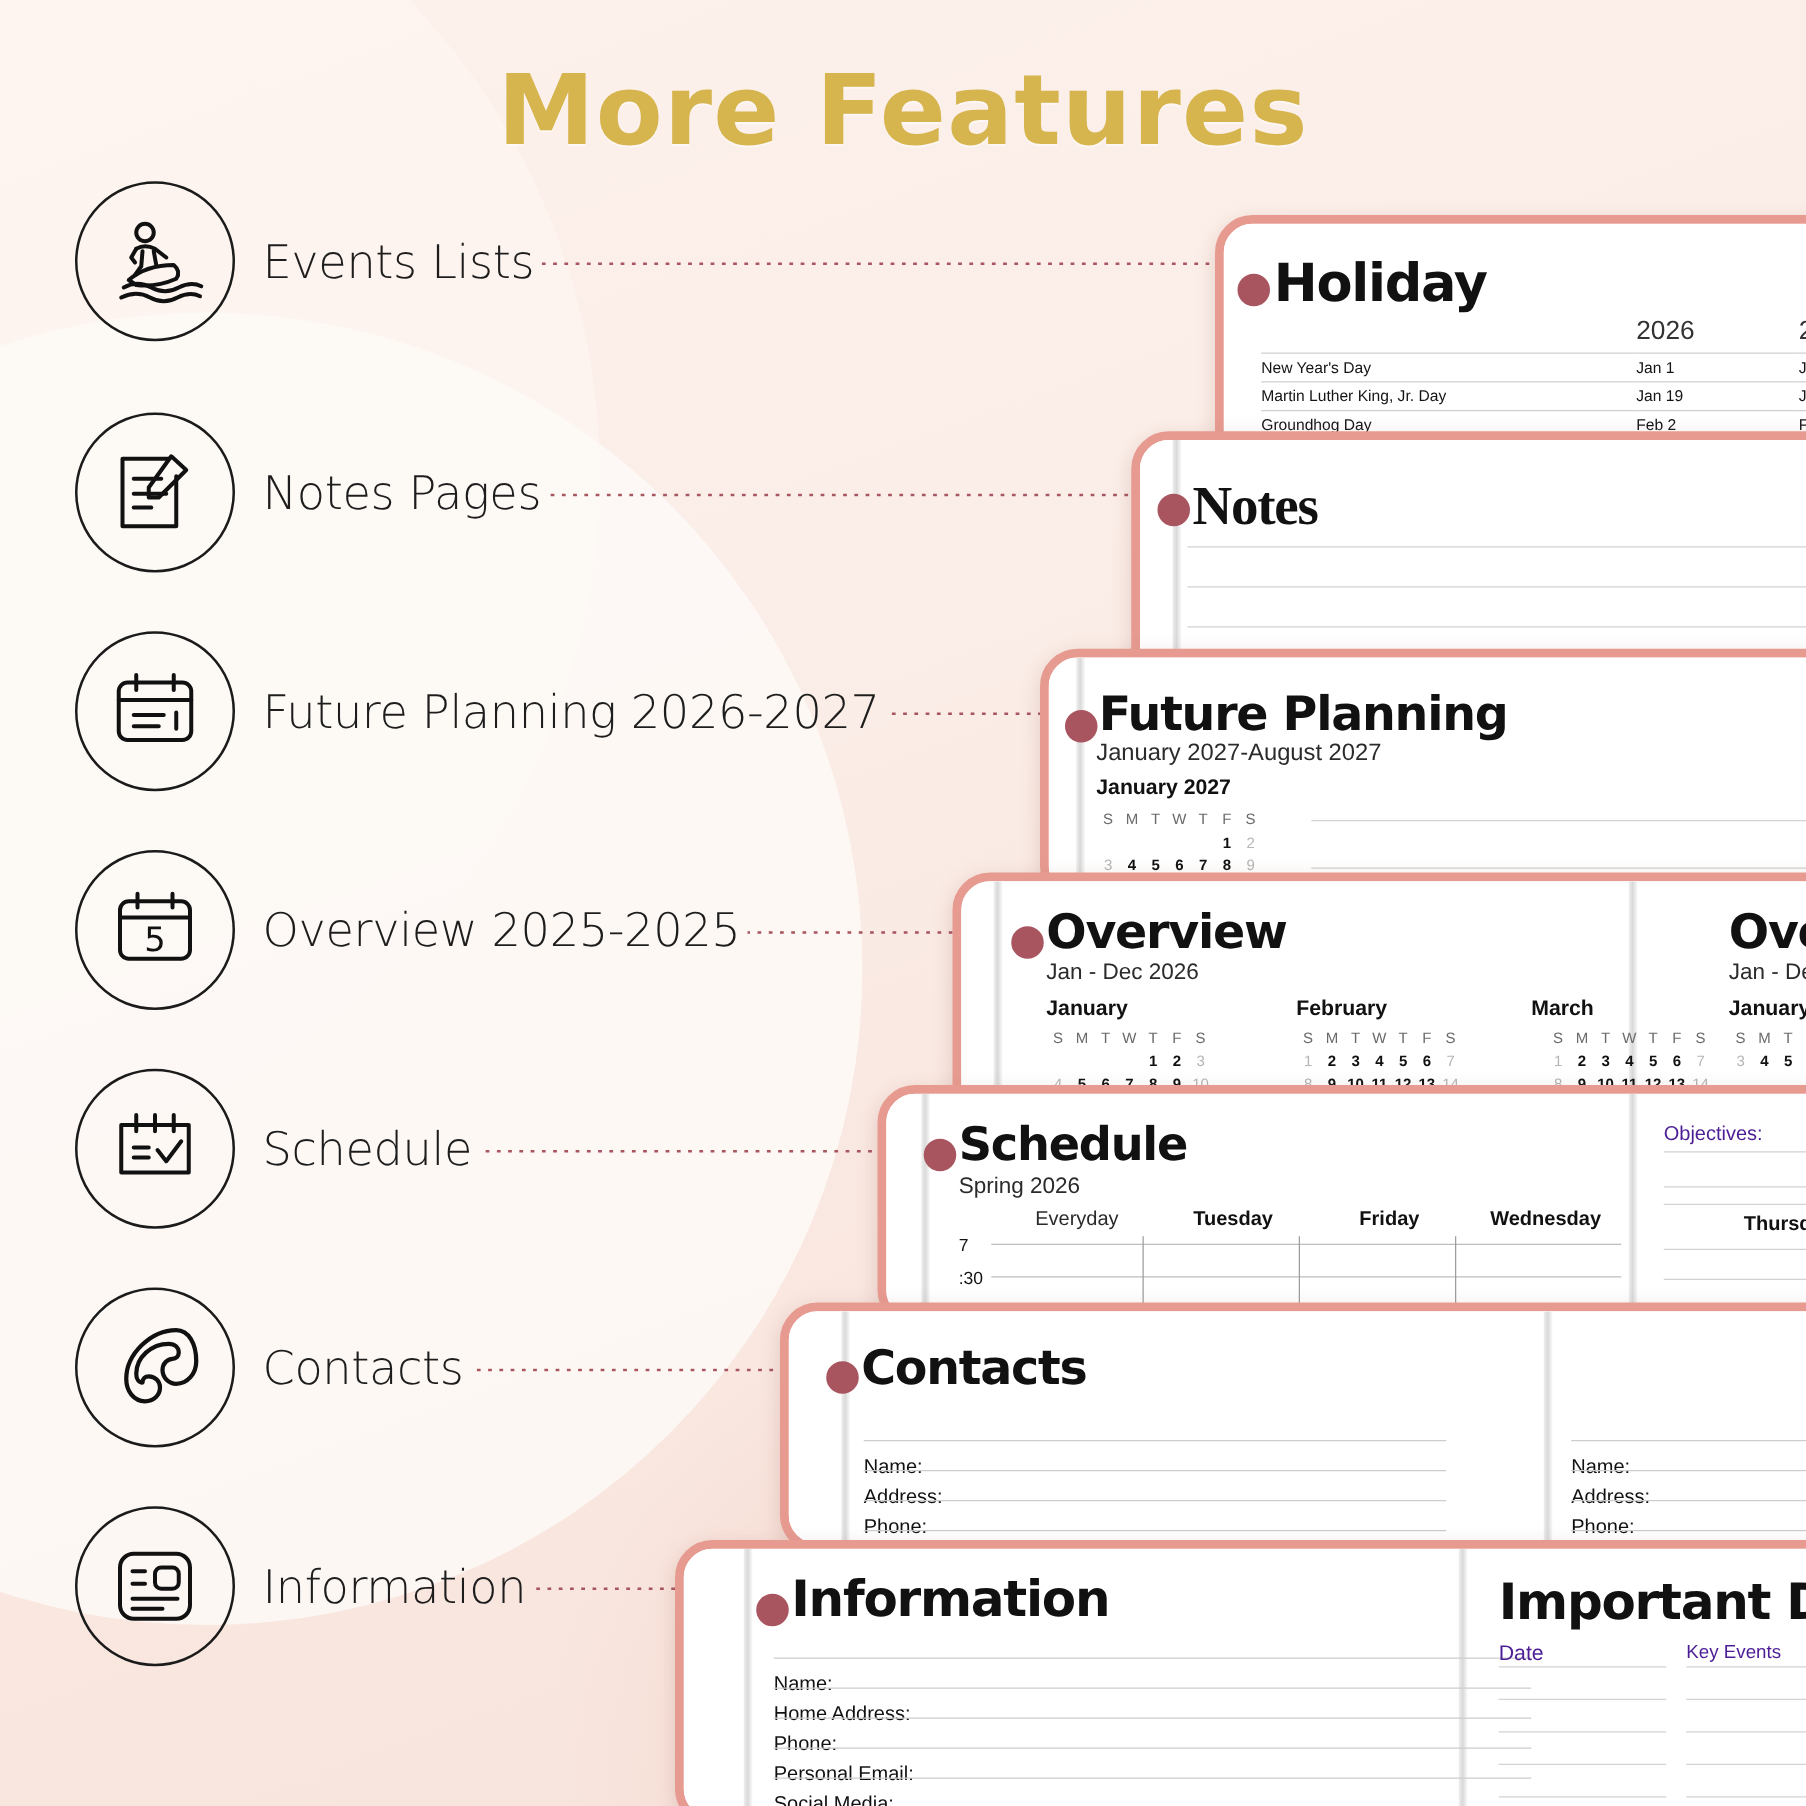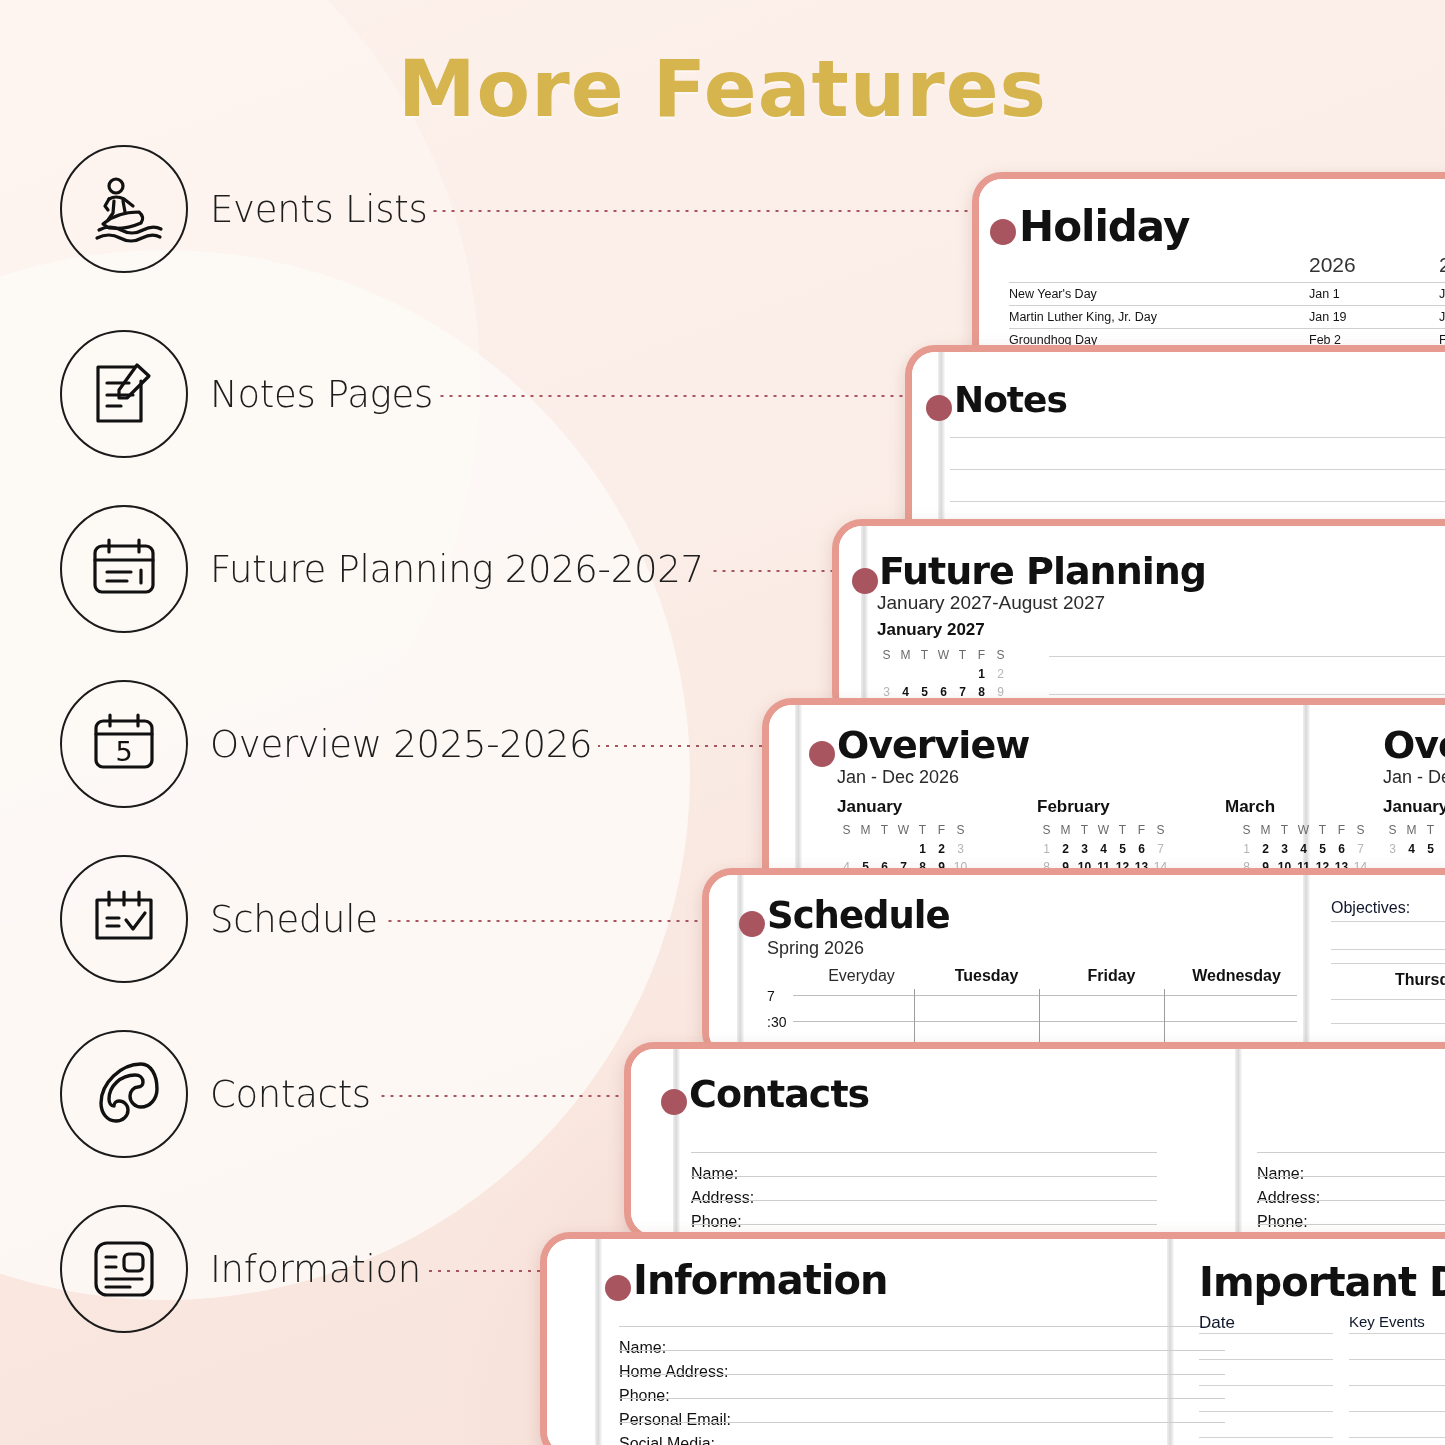--- a/index.html
+++ b/index.html
@@ -71,21 +71,21 @@
   .sgrid .vline{position:absolute;width:1px;background:#9d9d9d;}
   .sgrid .tlab{position:absolute;font-size:14px;color:#111;}
 
   
   .fld{position:absolute;}
   .fld .lbl{position:absolute;left:0;top:0;font-size:16px;color:#111;white-space:nowrap;margin-top:32px;}
   .fld .ln{position:absolute;left:0;right:0;bottom:0;height:1px;background:#cdcdcd;}
 
   .small-h{position:absolute;font-family:"DejaVu Sans",sans-serif;font-weight:bold;
     font-size:40px;color:#111;letter-spacing:-1px;}
-  .objlab{position:absolute;font-size:16px;color:#0f172a;}
+  .objlab{position:absolute;font-size:16px;color:#4c1d95;}
 </style>
 </head>
 <body>
 
 <div id="bg-base"></div>
 <div id="bg-wash"></div>
 <div id="bg-circle2"></div>
 <div id="bg-circle"></div>
 
 <div id="title">More Features</div>
@@ -136,21 +136,21 @@
 
 <div class="feature" style="top:680px">
   <div class="ficon">
     <svg width="78" height="78" viewBox="0 0 78 78" fill="none" stroke="#111" stroke-width="3.2" stroke-linecap="round" stroke-linejoin="round">
       <rect x="11" y="16" width="56" height="46" rx="7"></rect>
       <path d="M11 29 H67"></path>
       <path d="M25 10 V21 M53 10 V21"></path>
       <text x="39" y="56" font-family="DejaVu Sans, sans-serif" font-size="27" fill="#111" stroke="none" text-anchor="middle">5</text>
     </svg>
   </div>
-  <div class="flabel">Overview 2025-2026</div>
+  <div class="flabel">Overview 2025-2025</div>
   <div class="dots" style="width:235px"></div>
 </div>
 
 <div class="feature" style="top:855px">
   <div class="ficon">
     <svg width="78" height="78" viewBox="0 0 78 78" fill="none" stroke="#111" stroke-width="3.2" stroke-linecap="round" stroke-linejoin="round">
       <rect x="12" y="20" width="54" height="38"></rect>
       <path d="M24 12 V25 M39 12 V25 M54 12 V25"></path>
       <path d="M22 38 H34 M22 46 H34"></path>
       <path d="M41 40 L48 49 L60 33"></path>
@@ -221,21 +221,21 @@
           </tr>
         </tbody>
       </table>
   </div>
 </div>
 
 <div class="card" style="left:905px;top:345px;width:690px;height:190px;">
   <div class="card-inner">
     <div class="spine" style="left:26px;"></div>
     <div class="bullet" style="left:14px;top:43px;"></div>
-    <div class="ctitle" style="left:42px;top:27px;font-size:36px;">Notes</div>
+    <div class="ctitle" style="left:42px;top:27px;font-size:44px;font-family:Liberation Serif, serif;">Notes</div>
     <div class="rule" style="left:38px;right:8px;top:85px;"></div>
     <div class="rule" style="left:38px;right:8px;top:117px;"></div>
     <div class="rule" style="left:38px;right:8px;top:149px;"></div>
     <div class="rule" style="left:38px;right:8px;top:181px;"></div>
   </div>
 </div>
 
 <div class="card" style="left:832px;top:519px;width:760px;height:190px;">
   <div class="card-inner">
     <div class="spine" style="left:22px;"></div>

